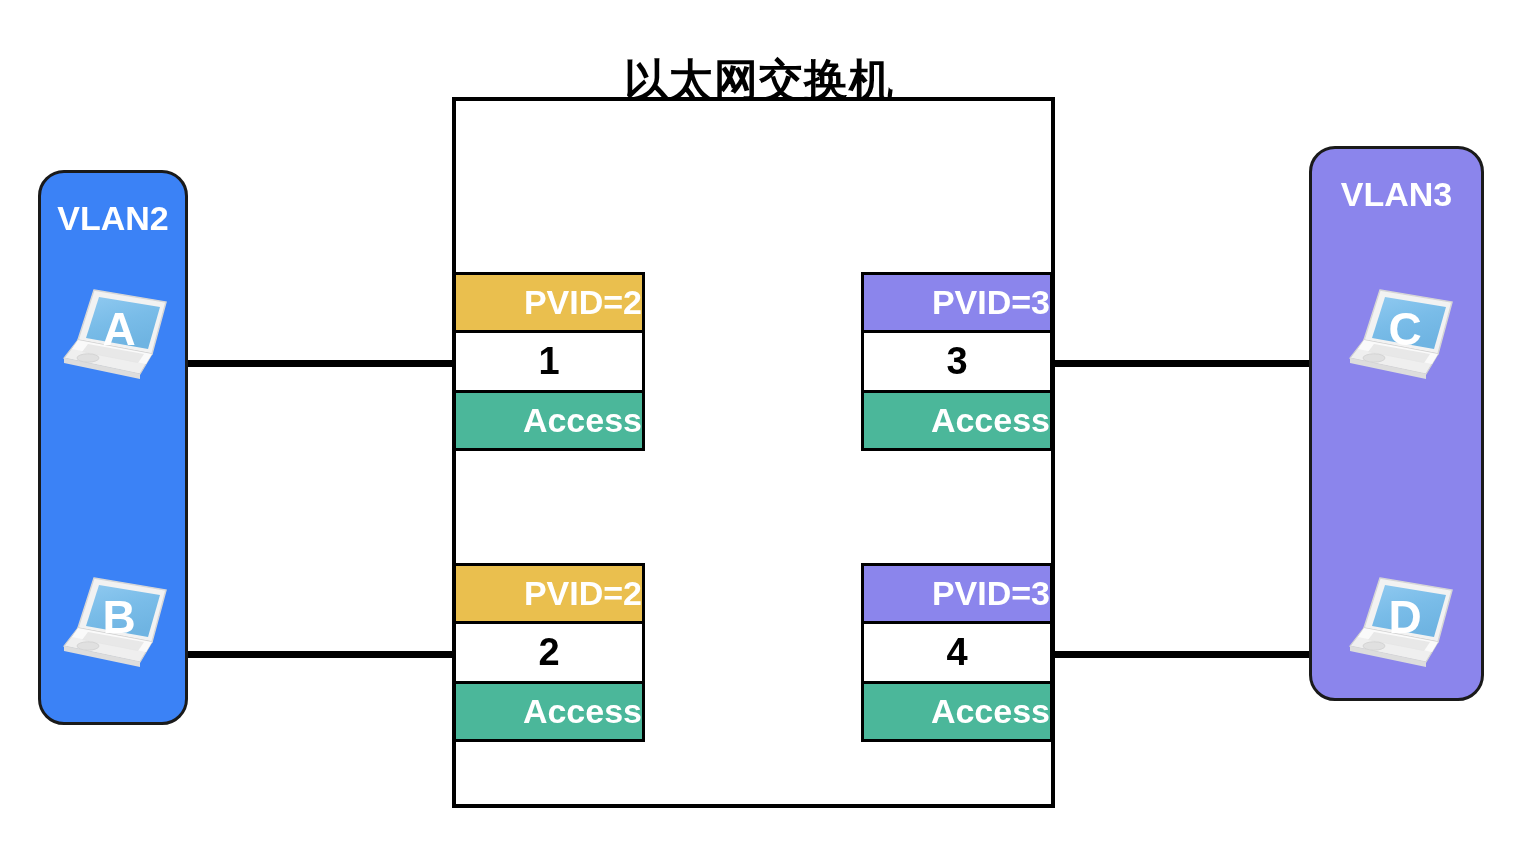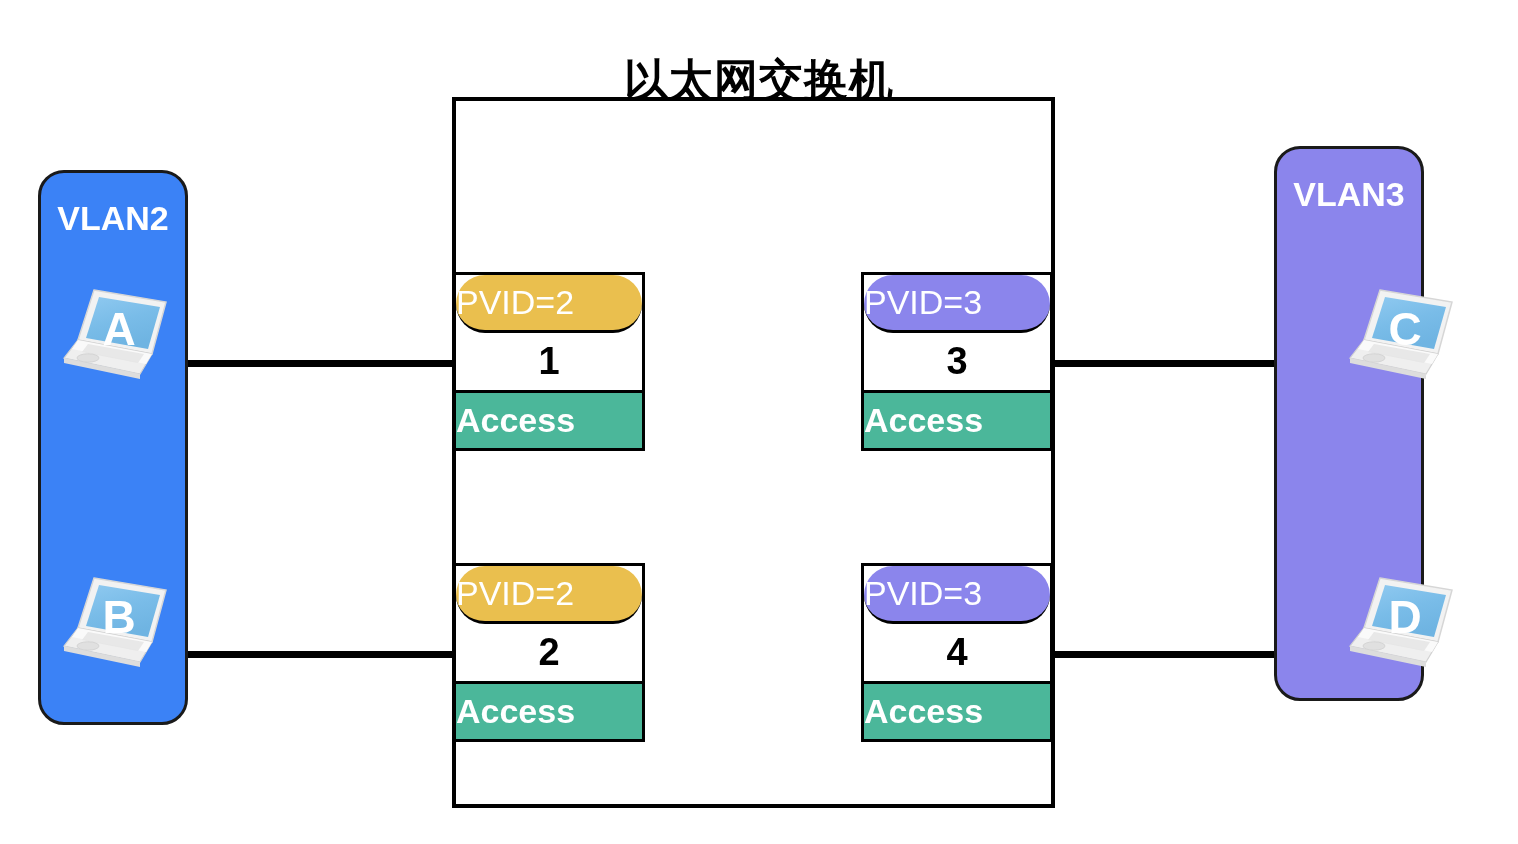--- a/index.html
+++ b/index.html
@@ -53,23 +53,23 @@
     border-radius: 26px;
     box-sizing: border-box;
   }
   .vlan-group.vlan2 {
     left: 38px;
     top: 146px;
     width: 150px;
     height: 555px;
   }
   .vlan-group.vlan3 {
-    left: 1274px;
+    left: 1309px;
     top: 146px;
-    width: 150px;
+    width: 175px;
     height: 555px;
   }
   .vlan-label {
     position: absolute;
     top: 26px;
     left: 0;
     width: 100%;
     text-align: center;
     font-size: 34px;
     font-weight: bold;
@@ -108,43 +108,42 @@
   .port {
     position: absolute;
     width: 192px;
     border: 3px solid #000000;
     box-sizing: border-box;
     background: #ffffff;
   }
   .port-pvid {
     height: 55px;
     line-height: 55px;
-    text-align: left;
+    text-align: right;
     font-size: 34px;
-    font-weight: normal;
+    font-weight: bold;
     color: #ffffff;
     letter-spacing: 0px;
     white-space: nowrap;
     border-bottom: 3px solid #000000;
-    border-radius: 29px;
   }
   .port-num {
     height: 57px;
     line-height: 57px;
     text-align: center;
     font-size: 38px;
     font-weight: bold;
     color: #000000;
     background: #ffffff;
     border-bottom: 3px solid #000000;
   }
   .port-mode {
     height: 55px;
     line-height: 55px;
-    text-align: left;
+    text-align: right;
     font-size: 34px;
     font-weight: bold;
     color: #ffffff;
     white-space: nowrap;
   }
 </style>
 </head>
 <body>
 
 <div id="canvas">

